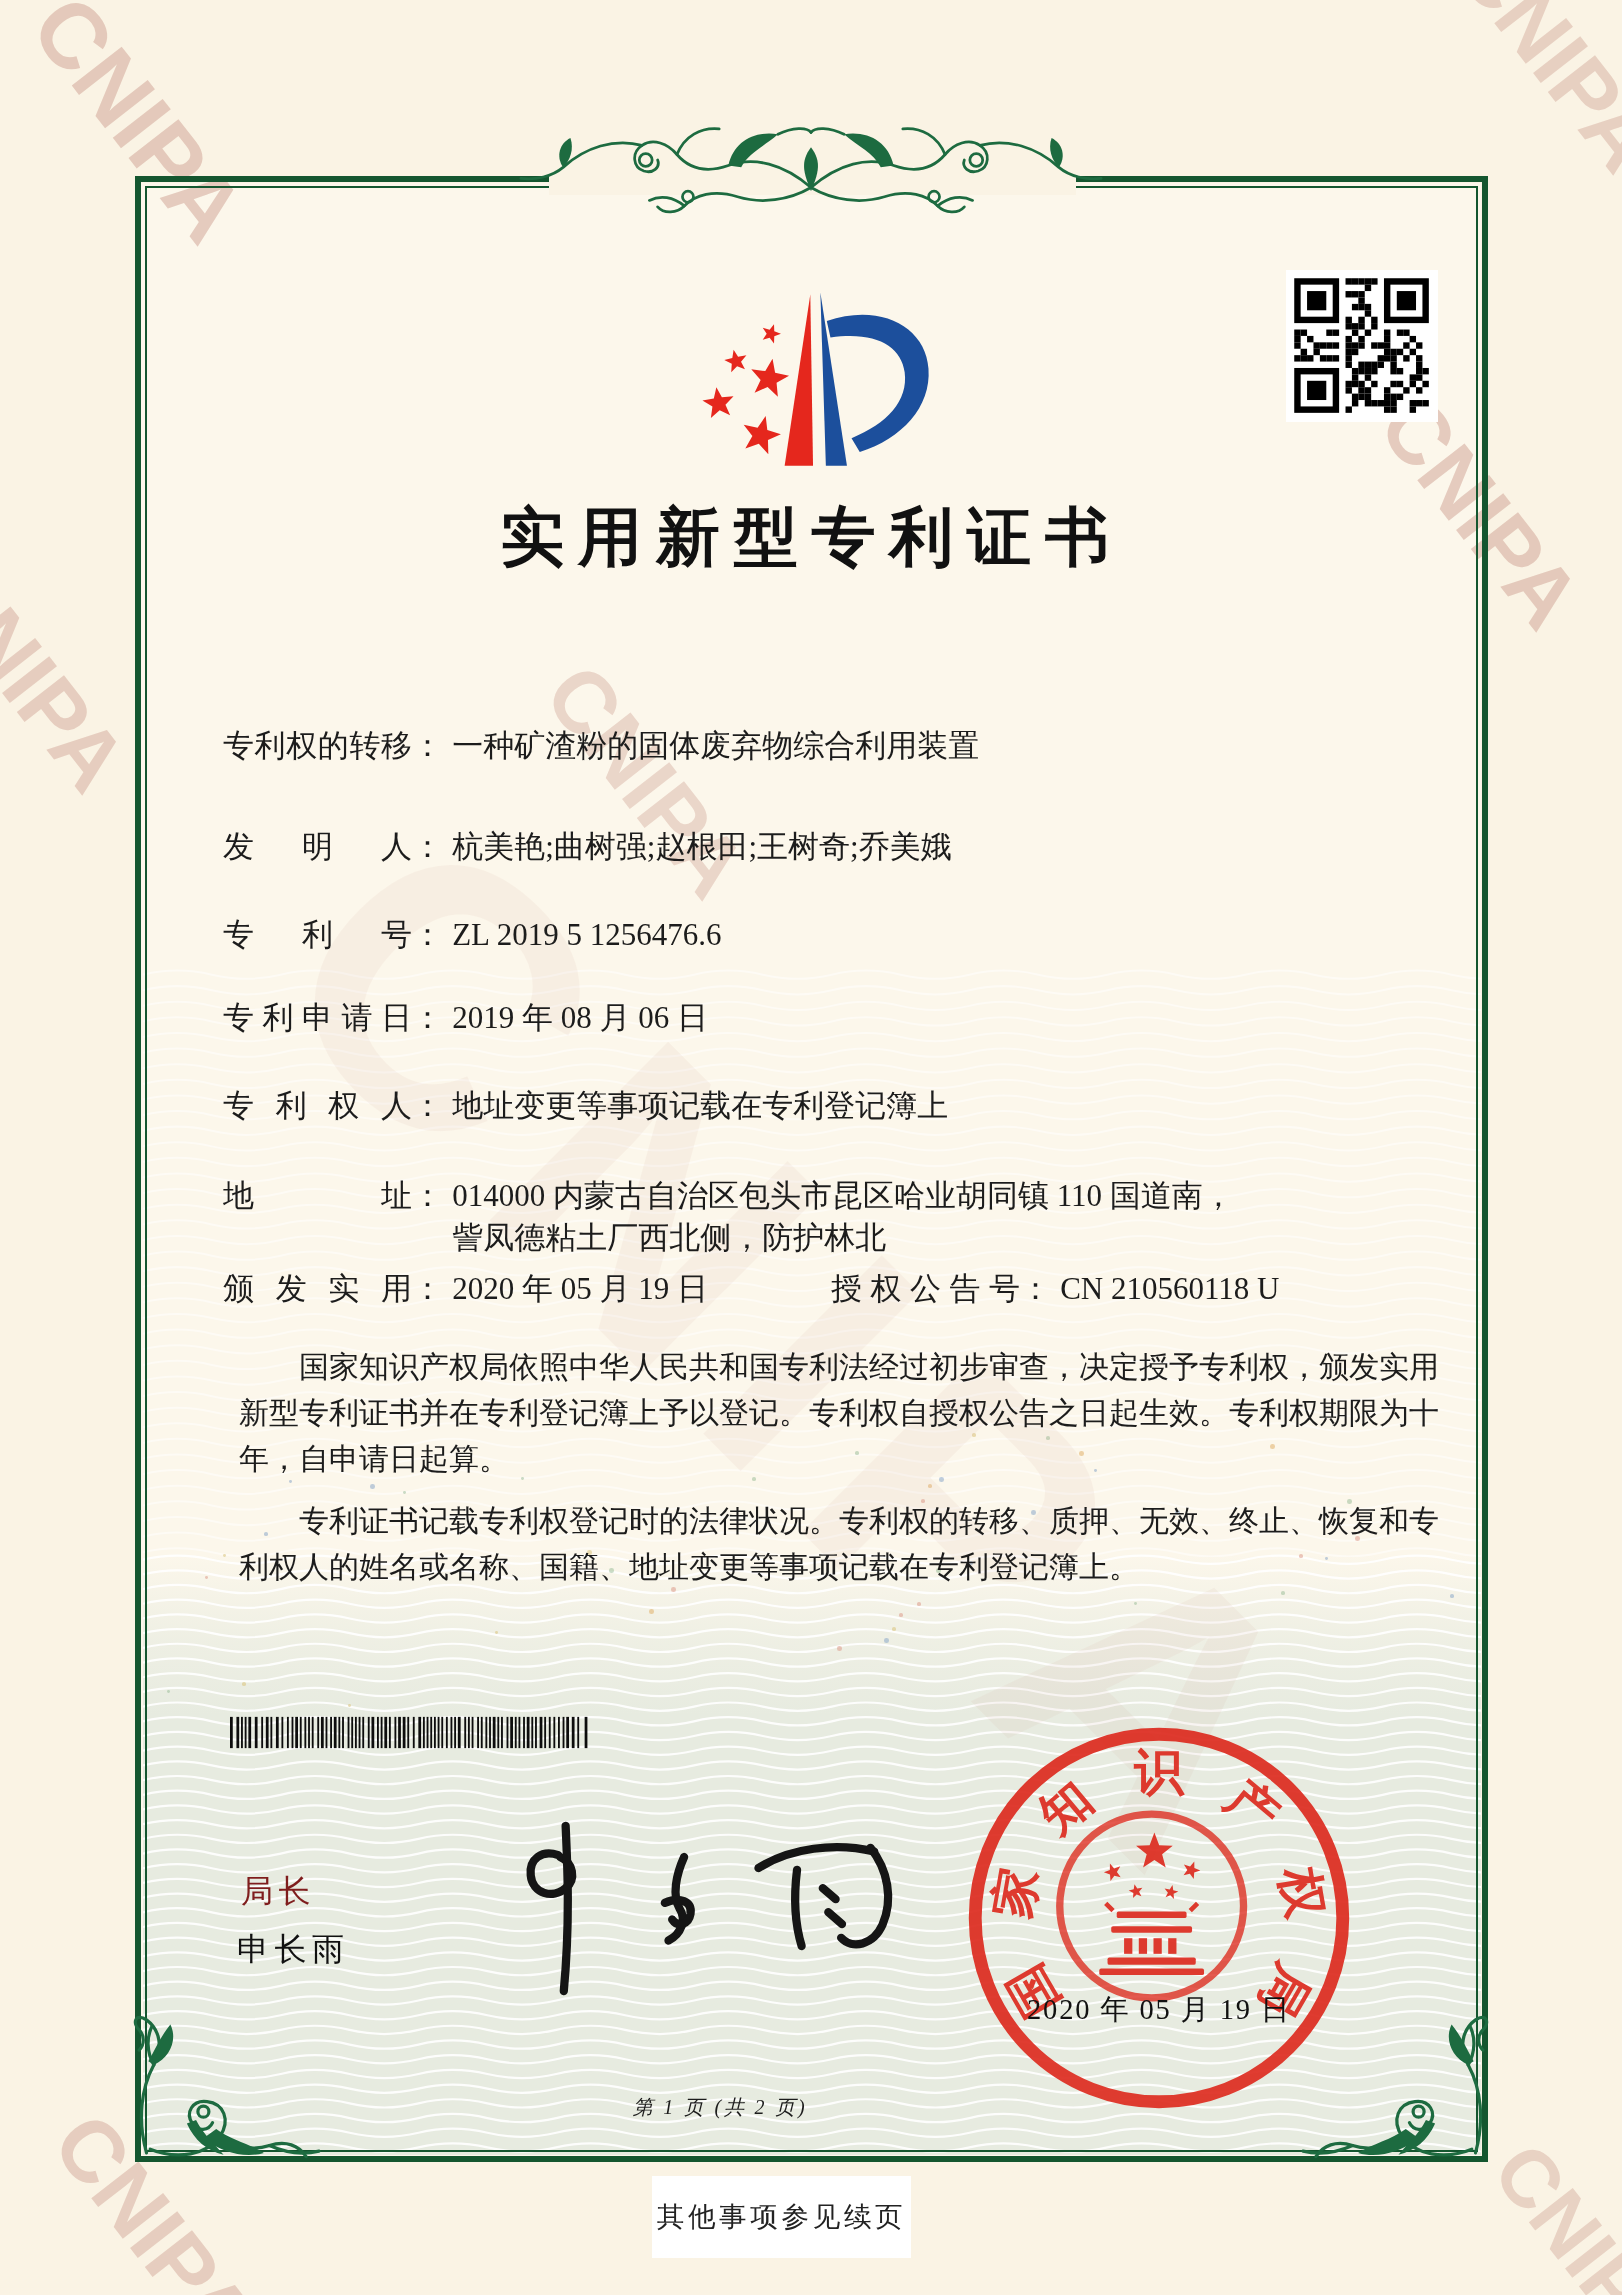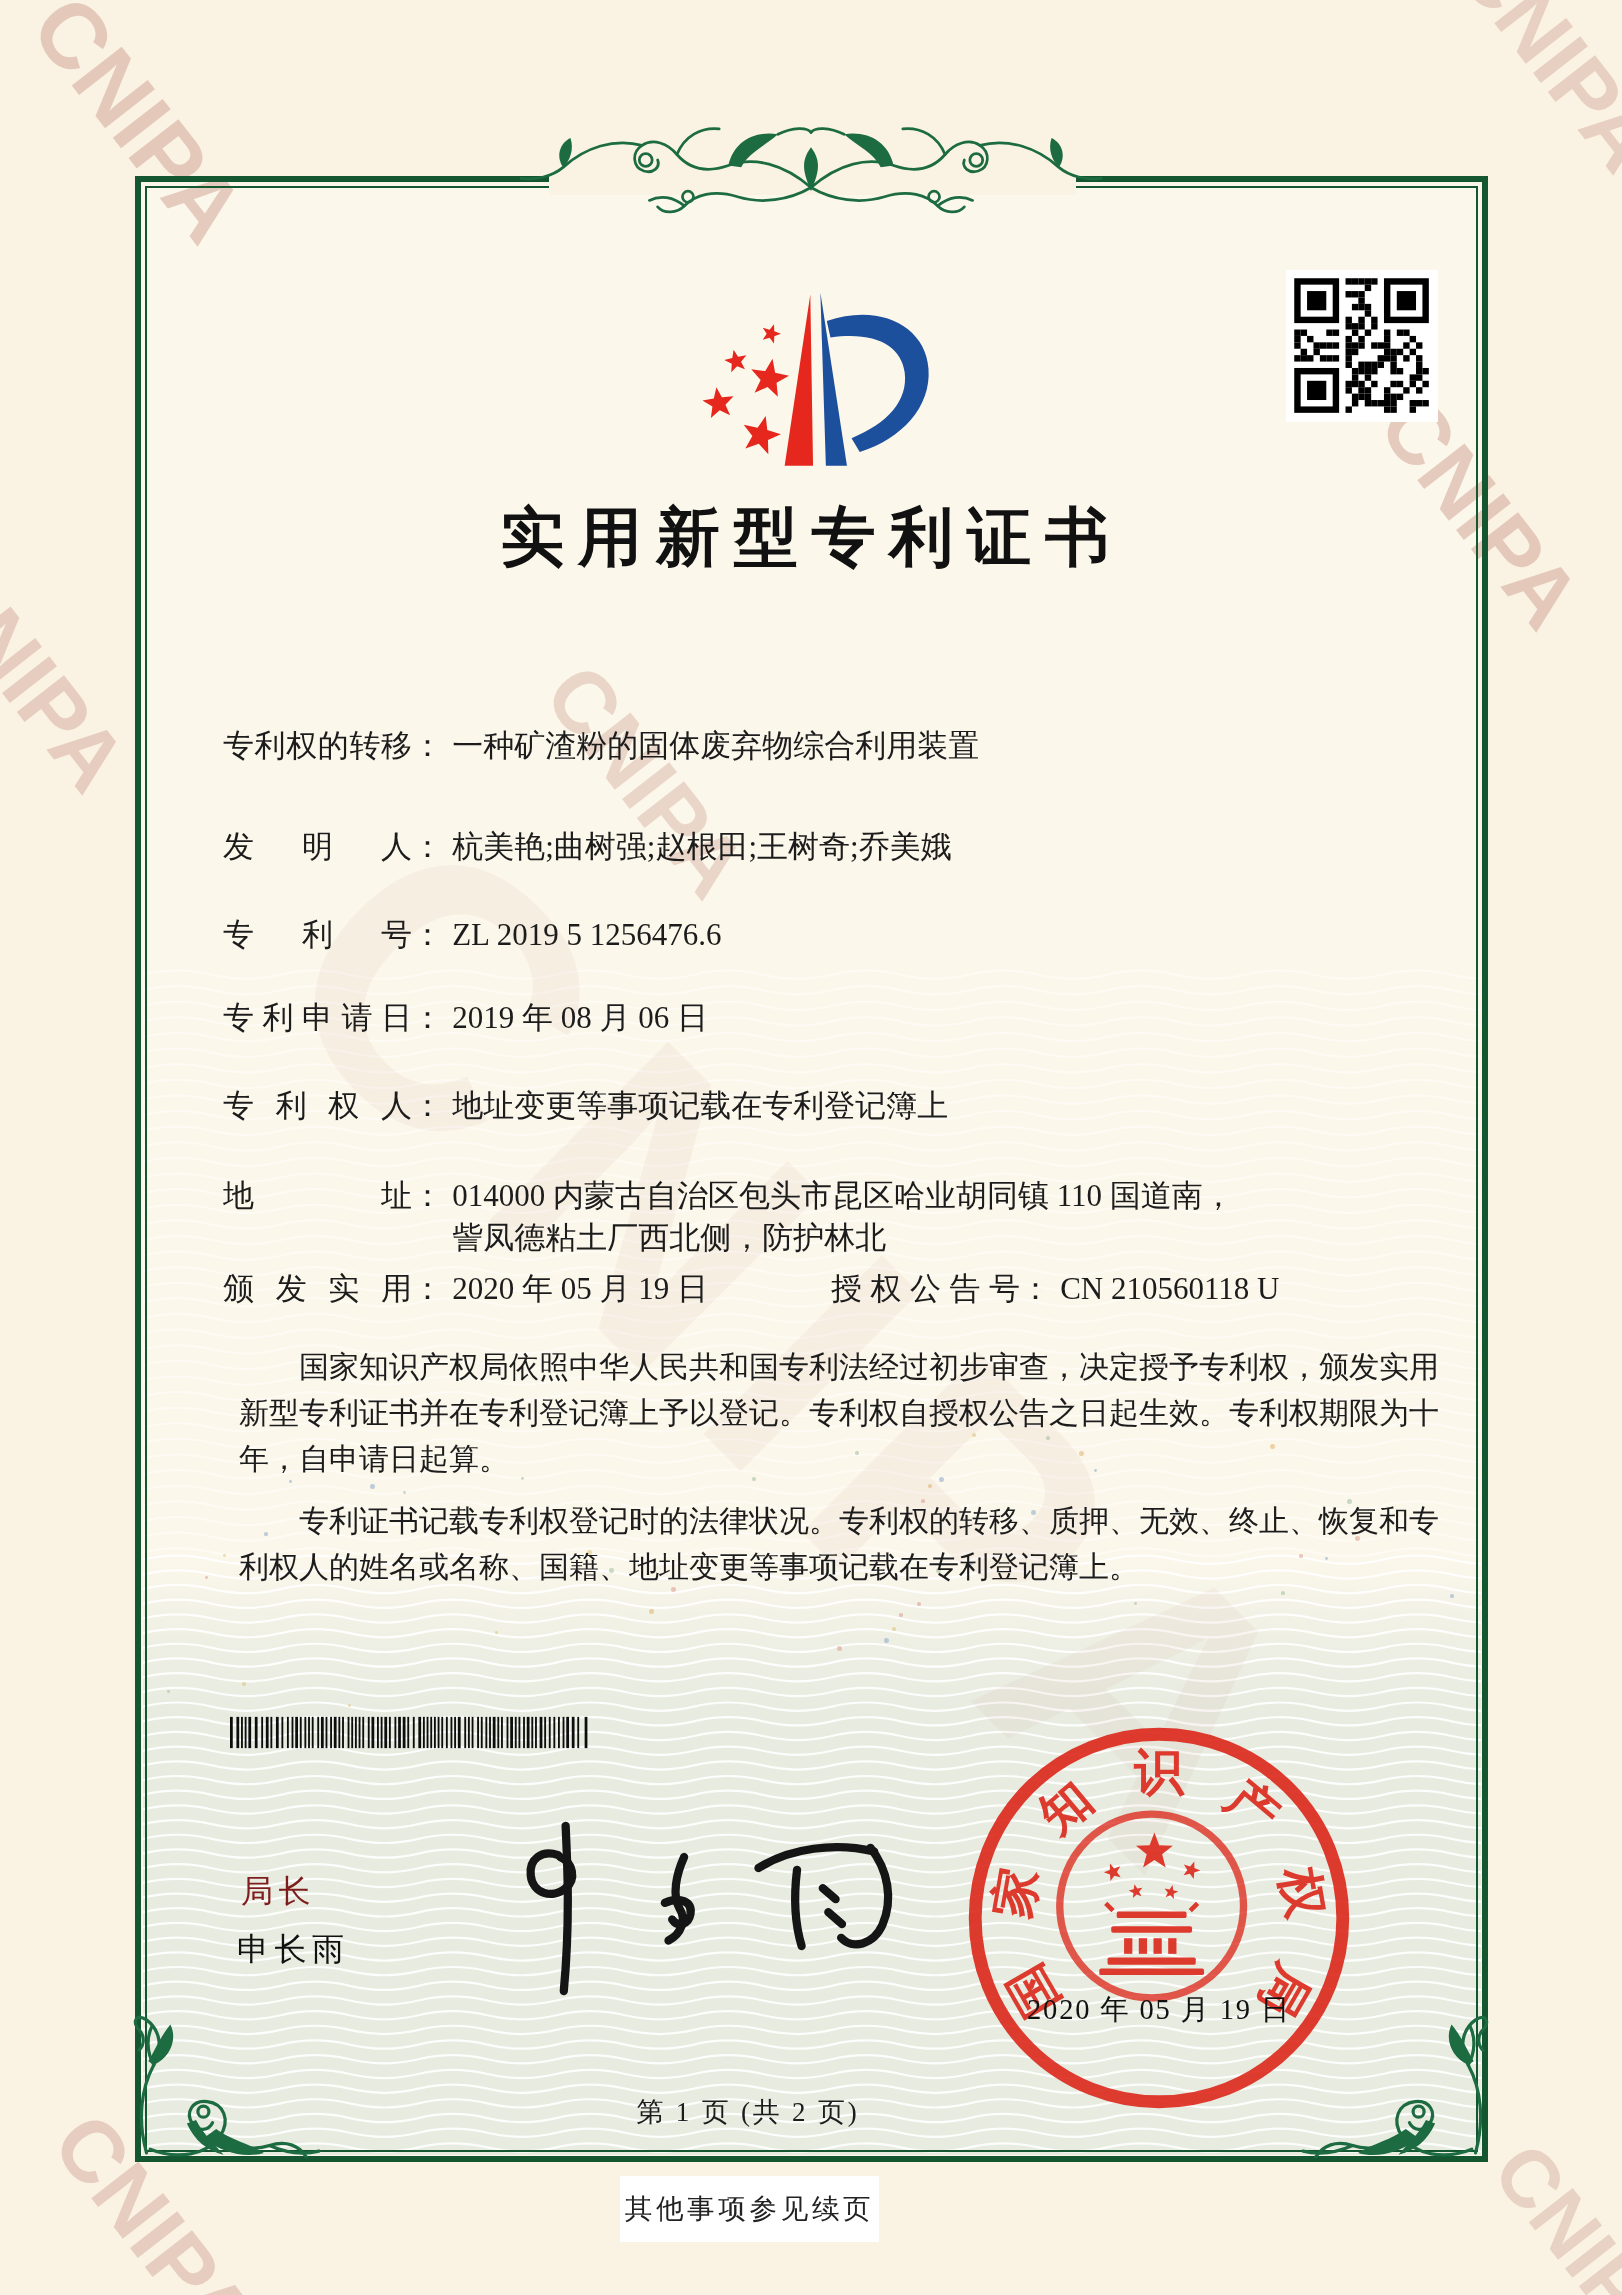--- a/index.html
+++ b/index.html
@@ -28,22 +28,22 @@
   .flabel{display:inline-block;width:189px;text-align:justify;text-align-last:justify;}
   .fcolon{display:inline-block;}
   .fvalue{margin-left:9.2px;white-space:pre-line;line-height:42px;}
   .grant2{position:absolute;left:608px;top:0;display:flex;font-size:31px;}
   .paras{left:223px;top:1328px;width:1235px;font-size:30px;line-height:46px;color:#1c1c1c;}
   .paras p{margin:16px;text-indent:2em;white-space:pre-line;}
   .sig-title{left:241px;top:1870px;font-size:32px;letter-spacing:5.5px;color:#7f1d1d;z-index:8;}
   .sig-name{left:237px;top:1928px;font-size:32px;letter-spacing:5.5px;color:#111;z-index:8;}
   .seal-svg{position:absolute;left:955px;top:1714px;z-index:9;}
   .seal-date{position:absolute;left:1159px;top:1991px;transform:translateX(-50%);font-size:28.5px;letter-spacing:1.8px;color:#111;z-index:10;white-space:nowrap;}
-  .page-info{left:748px;top:2094px;transform:translateX(-50%);font-size:27px;letter-spacing:2.8px;z-index:8;white-space:nowrap;}
-  .footer-note{position:absolute;left:620px;top:2176px;width:259px;height:66px;background:#ffffff;z-index:9;
+  .page-info{left:720px;top:2094px;transform:translateX(-50%);font-size:20px;letter-spacing:2.8px;z-index:8;white-space:nowrap;font-style:italic;}
+  .footer-note{position:absolute;left:652px;top:2176px;width:259px;height:82px;background:#ffffff;z-index:9;
     display:flex;align-items:center;justify-content:center;font-size:27.5px;letter-spacing:3.7px;color:#222;}
   .qr-box{position:absolute;left:1286px;top:270px;width:152px;height:152px;background:#ffffff;z-index:8;}
   .logo-svg{position:absolute;left:687px;top:277px;z-index:8;}
   .barcode-svg{position:absolute;left:230px;top:1715px;z-index:8;}
   .signature-svg{position:absolute;left:404px;top:1811px;z-index:8;}
   .speck{position:absolute;border-radius:50%;z-index:2;}
 </style>
 </head>
 <body>
 

